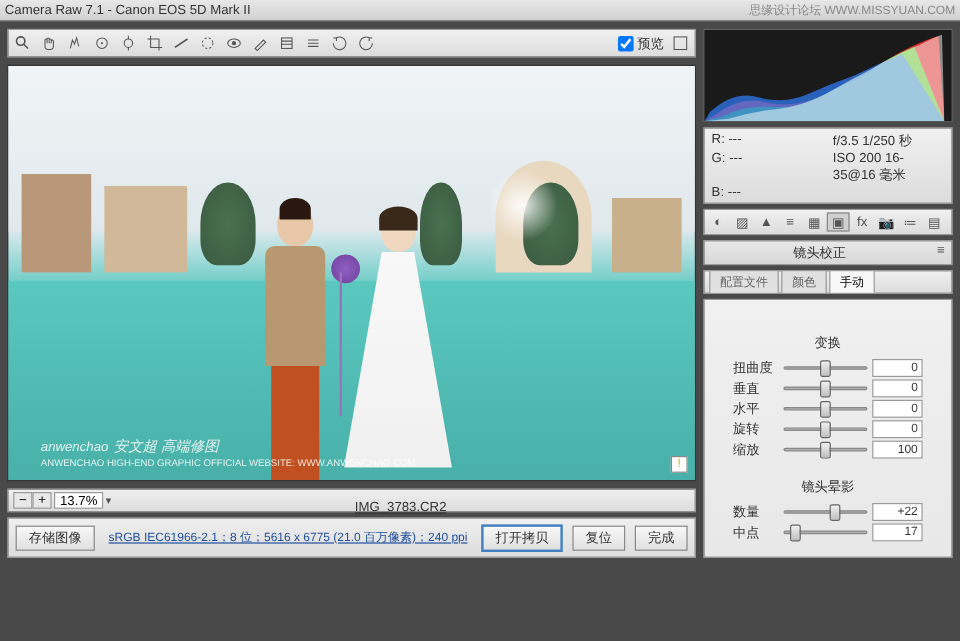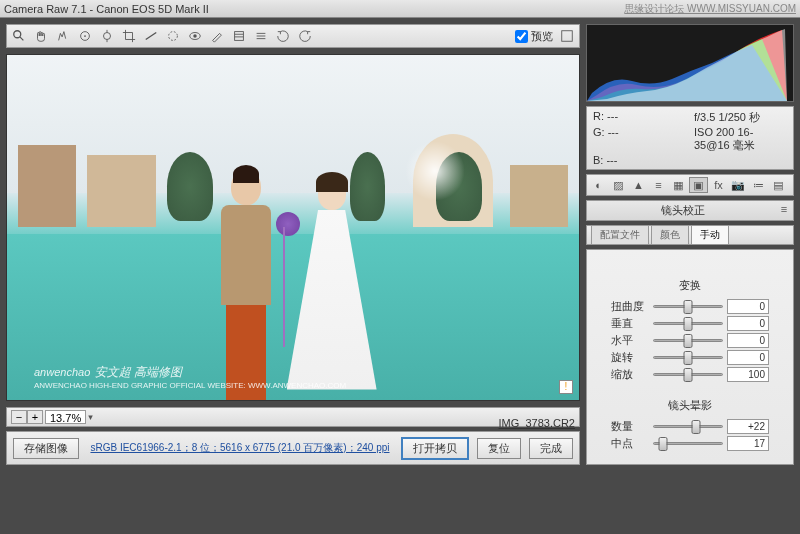--- a/index.html
+++ b/index.html
@@ -1,19 +1,19 @@
 <!DOCTYPE html>
 <html><head>
 <meta charset="utf-8">
 <style>
 * { margin: 0; padding: 0; box-sizing: border-box; font-family: "Microsoft YaHei", Arial, sans-serif; font-size: 11px; }
 body { background: #494949; width: 800px; height: 534px; overflow: hidden; }
 .titlebar { background: linear-gradient(#e8e8e8, #d0d0d0); height: 18px; display: flex; align-items: center; justify-content: space-between; padding: 0 4px; border-bottom: 1px solid #888; }
 .title-left { color: #333; font-size: 11px; }
-.title-right { color: #888; font-size: 10px; text-decoration: underline; }
+.title-right { color: #888; font-size: 10px; }
 .main { display: flex; height: 453px; }
 .left-panel { width: 586px; background: #494949; padding: 6px; display: flex; flex-direction: column; }
 .toolbar { background: linear-gradient(#f0f0f0, #dcdcdc); height: 24px; border: 1px solid #999; display: flex; align-items: center; padding: 0 4px; gap: 6px; }
 .tool-icon { width: 16px; height: 16px; display: inline-flex; align-items: center; justify-content: center; color: #555; cursor: pointer; }
 .tool-icon svg { width: 14px; height: 14px; }
 .preview-check { margin-left: auto; display: flex; align-items: center; gap: 3px; color: #333; }
 .image-area { flex: 1; background: #494949; margin-top: 6px; position: relative; border: 1px solid #333; }
 .photo { width: 100%; height: 100%; background: linear-gradient(to bottom, #e8f0f4 0%, #d8e8ec 40%, #5bc8c0 55%, #48b8b0 100%); position: relative; overflow: hidden; }
 .sky { position: absolute; top: 0; left: 0; right: 0; height: 40%; background: linear-gradient(to bottom, #f0f4f6, #e0e8ec); }
 .buildings { position: absolute; top: 20%; left: 0; right: 0; height: 30%; }
@@ -37,21 +37,21 @@
 .person2 .hair { position: absolute; top: -4px; left: -2px; right: -2px; height: 20px; background: #3a2818; border-radius: 50% 50% 0 0; }
 .person2 .dress { width: 90px; height: 180px; background: linear-gradient(to bottom, #f8f8f8, #f0f0f0); margin: 0 auto; clip-path: polygon(35% 0, 65% 0, 100% 100%, 0 100%); }
 .bouquet { position: absolute; left: 40%; top: 25%; width: 24px; height: 24px; background: radial-gradient(#9060c0, #7040a0); border-radius: 50%; }
 .ribbon { position: absolute; left: 44%; top: 32%; width: 2px; height: 120px; background: #a070c0; }
 .watermark { position: absolute; bottom: 10px; left: 27px; color: rgba(255,255,255,0.85); font-style: italic; font-size: 18px; font-family: cursive; }
 .watermark-sub { font-size: 8px; font-style: normal; }
 .badge { position: absolute; bottom: 6px; right: 6px; width: 14px; height: 14px; background: #fff; border: 1px solid #888; color: #f0a020; font-size: 10px; text-align: center; }
 .bottom-bar { background: linear-gradient(#f0f0f0, #dcdcdc); height: 20px; border: 1px solid #999; margin-top: 6px; display: flex; align-items: center; padding: 0 4px; }
 .zoom-btn { width: 16px; height: 14px; background: #e8e8e8; border: 1px solid #999; text-align: center; line-height: 12px; cursor: pointer; }
 .zoom-val { border: 1px solid #999; background: #fff; padding: 0 4px; margin: 0 2px; height: 14px; line-height: 14px; }
-.filename { flex: 1; text-align: right; color: #333; text-decoration: underline; margin-top: 12px; }
+.filename { flex: 1; text-align: center; color: #333; text-decoration: underline; margin-top: 12px; }
 .footer { background: linear-gradient(#f0f0f0, #dcdcdc); height: 28px; border: 1px solid #999; margin-top: 4px; display: flex; align-items: center; padding: 16px 6px; gap: 8px; }
 .btn { background: linear-gradient(#f8f8f8, #e0e0e0); border: 1px solid #888; padding: 2px 10px; cursor: pointer; color: #333; }
 .btn-primary { border: 2px solid #4080c0; }
 .meta { flex: 1; text-align: center; color: #2050a0; text-decoration: underline; font-size: 10px; }
 .right-panel { width: 214px; background: #494949; padding: 6px 6px 6px 0; display: flex; flex-direction: column; gap: 4px; }
 .histogram { background: #1a1a1a; height: 78px; border: 1px solid #666; position: relative; overflow: hidden; }
 .histo-curve { position: absolute; bottom: 0; left: 0; right: 0; height: 100%; }
 .info-panel { background: linear-gradient(#f0f0f0, #dcdcdc); border: 1px solid #999; padding: 3px 6px; color: #333; font-size: 10px; display: grid; grid-template-columns: 1fr 1fr; gap: 1px 8px; }
 .icon-tabs { background: linear-gradient(#f0f0f0, #dcdcdc); border: 1px solid #999; height: 22px; display: flex; align-items: center; padding: 0 2px; gap: 1px; }
 .icon-tab { width: 19px; height: 16px; border: 1px solid transparent; display: flex; align-items: center; justify-content: center; cursor: pointer; color: #555; }

